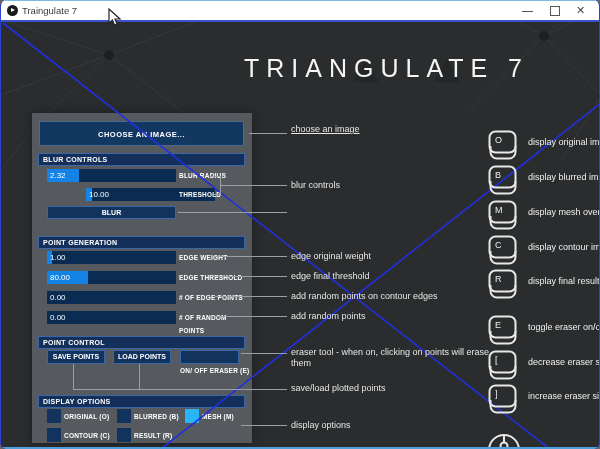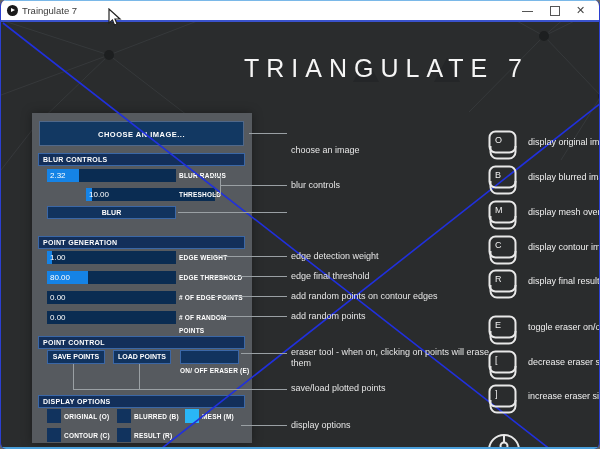--- a/index.html
+++ b/index.html
@@ -167,23 +167,23 @@
   <div class="abs aline" style="left:214px;top:256px;width:72px;height:1px;"></div>
   <div class="abs aline" style="left:214px;top:276px;width:72px;height:1px;"></div>
   <div class="abs aline" style="left:214px;top:296px;width:72px;height:1px;"></div>
   <div class="abs aline" style="left:214px;top:316px;width:72px;height:1px;"></div>
   <div class="abs aline" style="left:240px;top:353px;width:46px;height:1px;"></div>
   <div class="abs aline" style="left:72px;top:364px;width:1px;height:25px;"></div>
   <div class="abs aline" style="left:138px;top:364px;width:1px;height:25px;"></div>
   <div class="abs aline" style="left:72px;top:389px;width:214px;height:1px;"></div>
   <div class="abs aline" style="left:240px;top:425px;width:46px;height:1px;"></div>
 
-  <div class="abs ann" style="left:290px;top:145px;">choose an image</div>
+  <div class="abs ann" style="left:290px;top:124px;text-decoration:underline;">choose an image</div>
   <div class="abs ann" style="left:290px;top:180px;">blur controls</div>
-  <div class="abs ann" style="left:290px;top:251px;">edge detection weight</div>
+  <div class="abs ann" style="left:290px;top:251px;">edge original weight</div>
   <div class="abs ann" style="left:290px;top:271px;">edge final threshold</div>
   <div class="abs ann" style="left:290px;top:291px;">add random points on contour edges</div>
   <div class="abs ann" style="left:290px;top:311px;">add random points</div>
   <div class="abs ann wrap" style="left:290px;top:347px;width:208px;">eraser tool - when on, clicking on points will erase them</div>
   <div class="abs ann" style="left:290px;top:383px;">save/load plotted points</div>
   <div class="abs ann" style="left:290px;top:420px;">display options</div>
 
   <svg class="abs keycap" style="left:487px;top:130px;" viewBox="0 0 30 30">
     <rect x="1.5" y="1.5" width="26" height="21" rx="6" fill="none" stroke="#e8e8e8" stroke-width="2"></rect>
     <path d="M2.5,16 v6 a6.5,6.5 0 0 0 6.5,6.5 h12 a6.5,6.5 0 0 0 6.5,-6.5 v-6" fill="none" stroke="#e8e8e8" stroke-width="2"></path>

